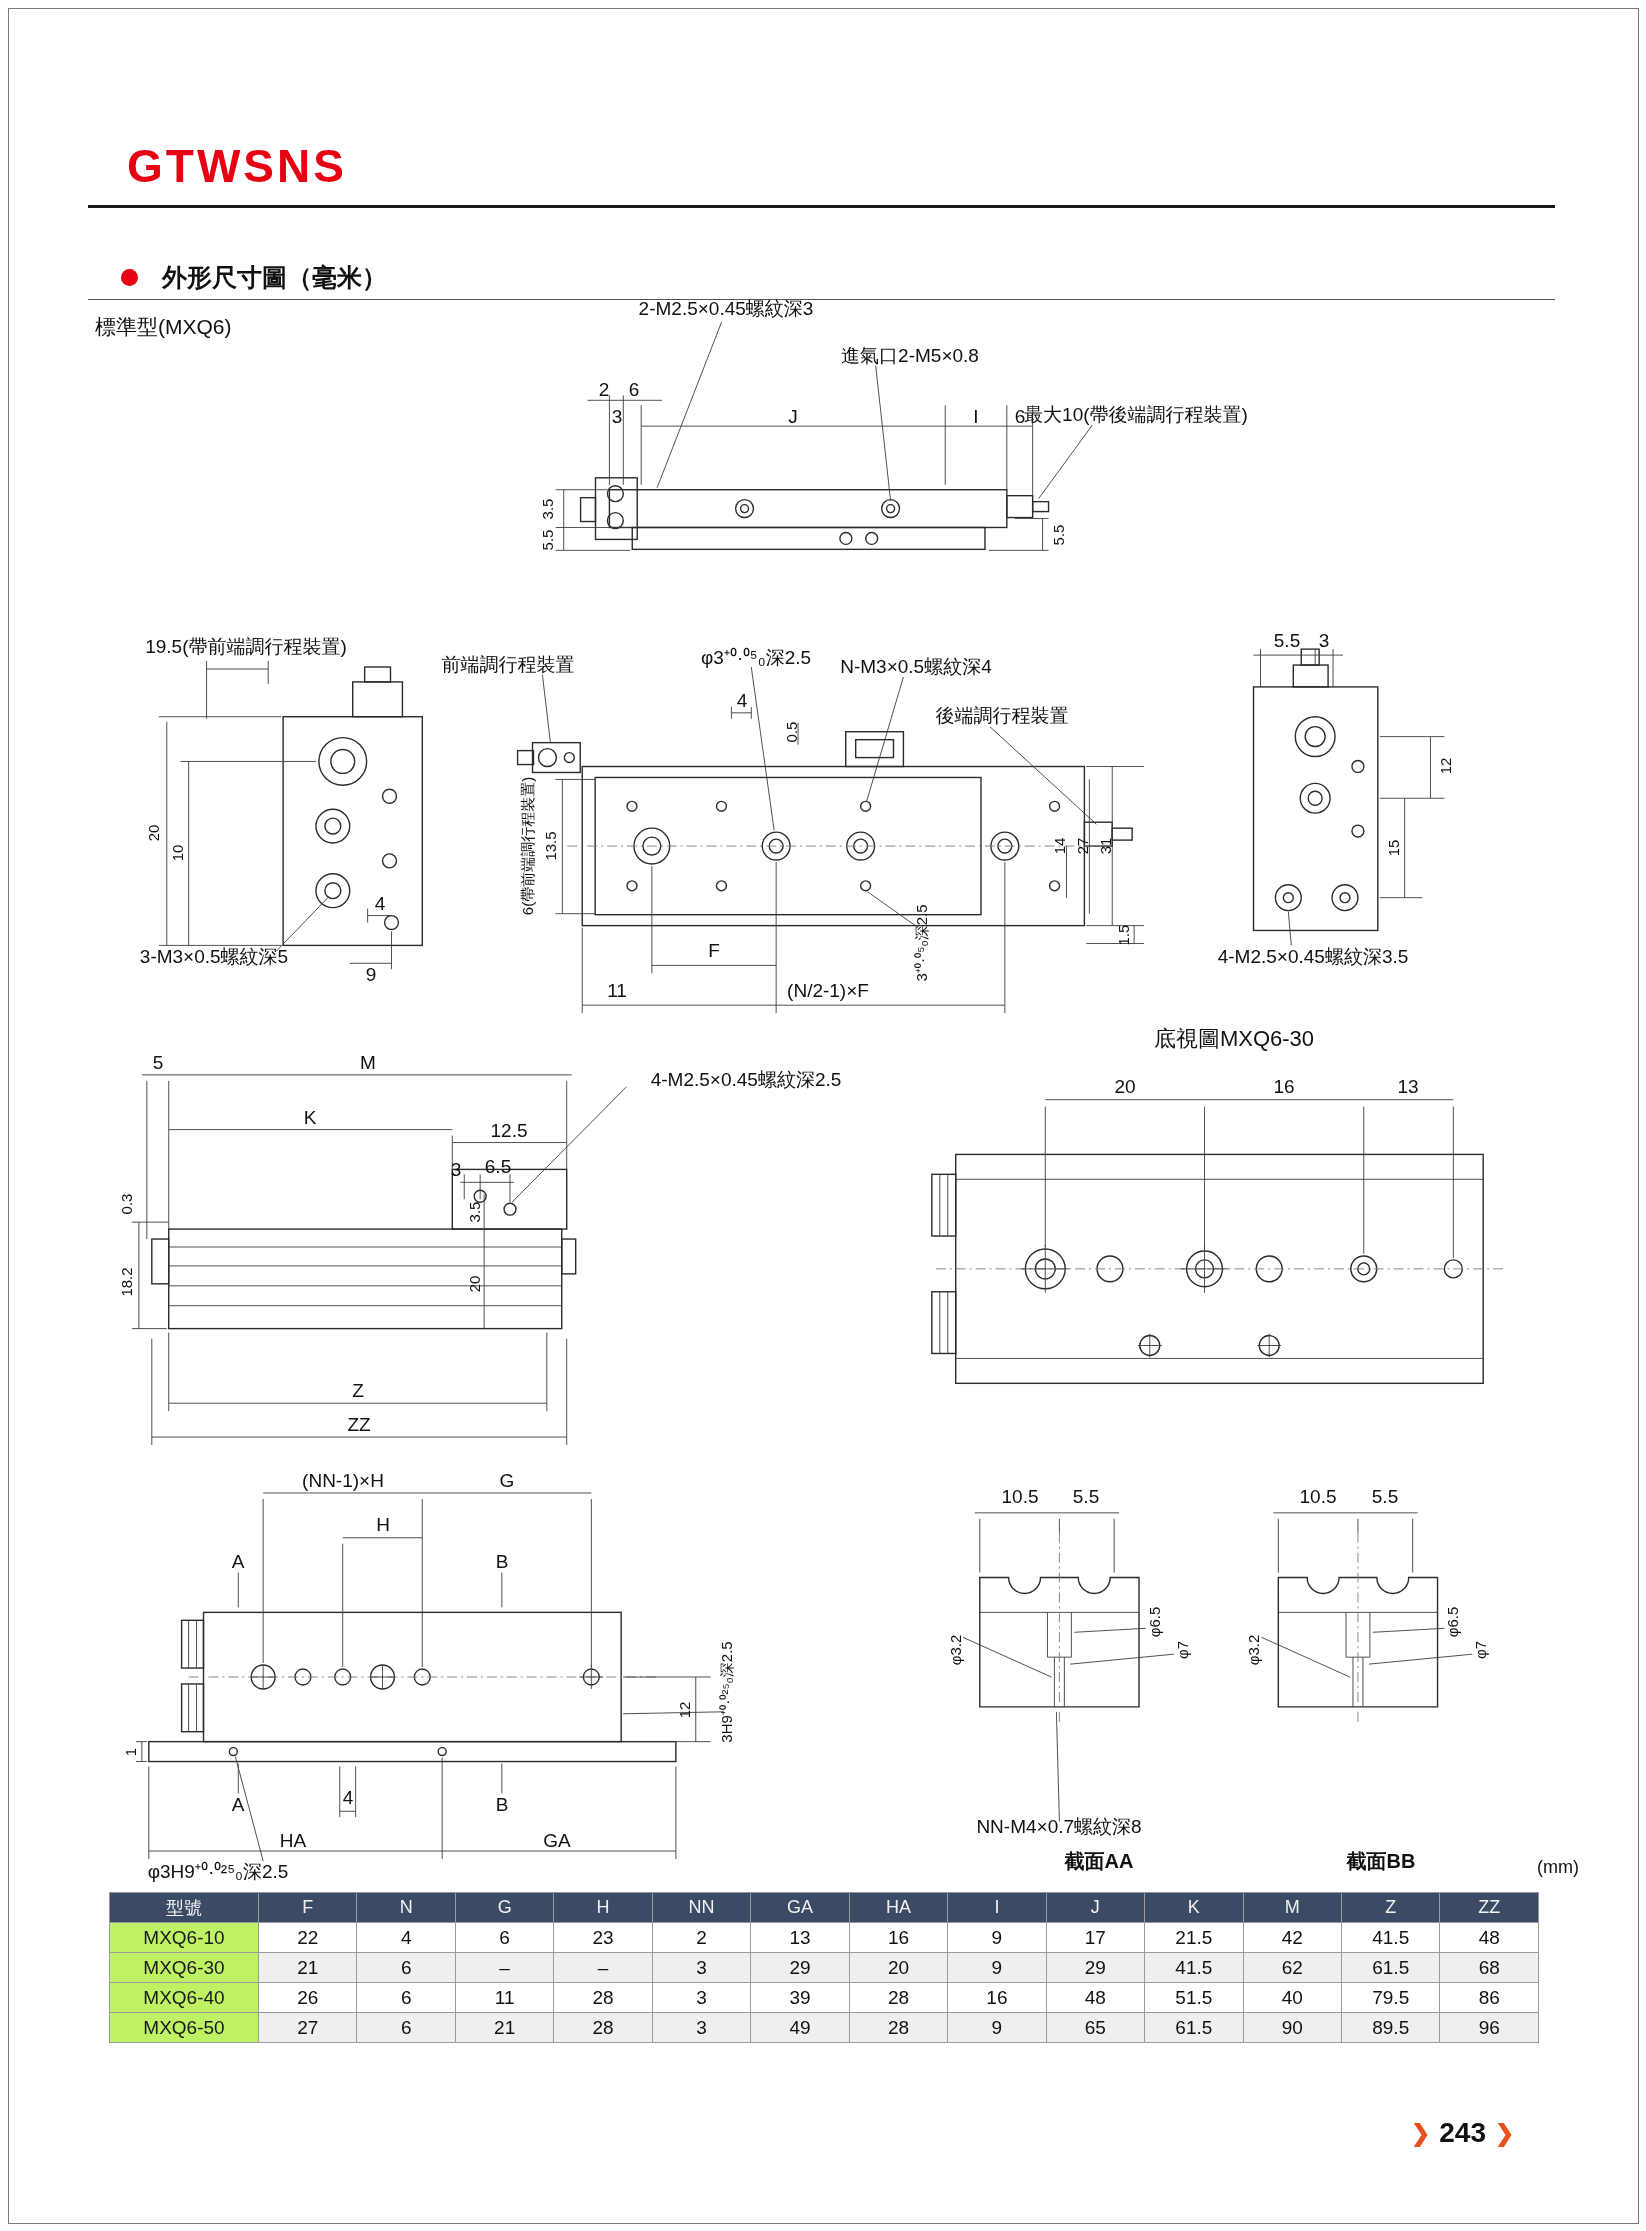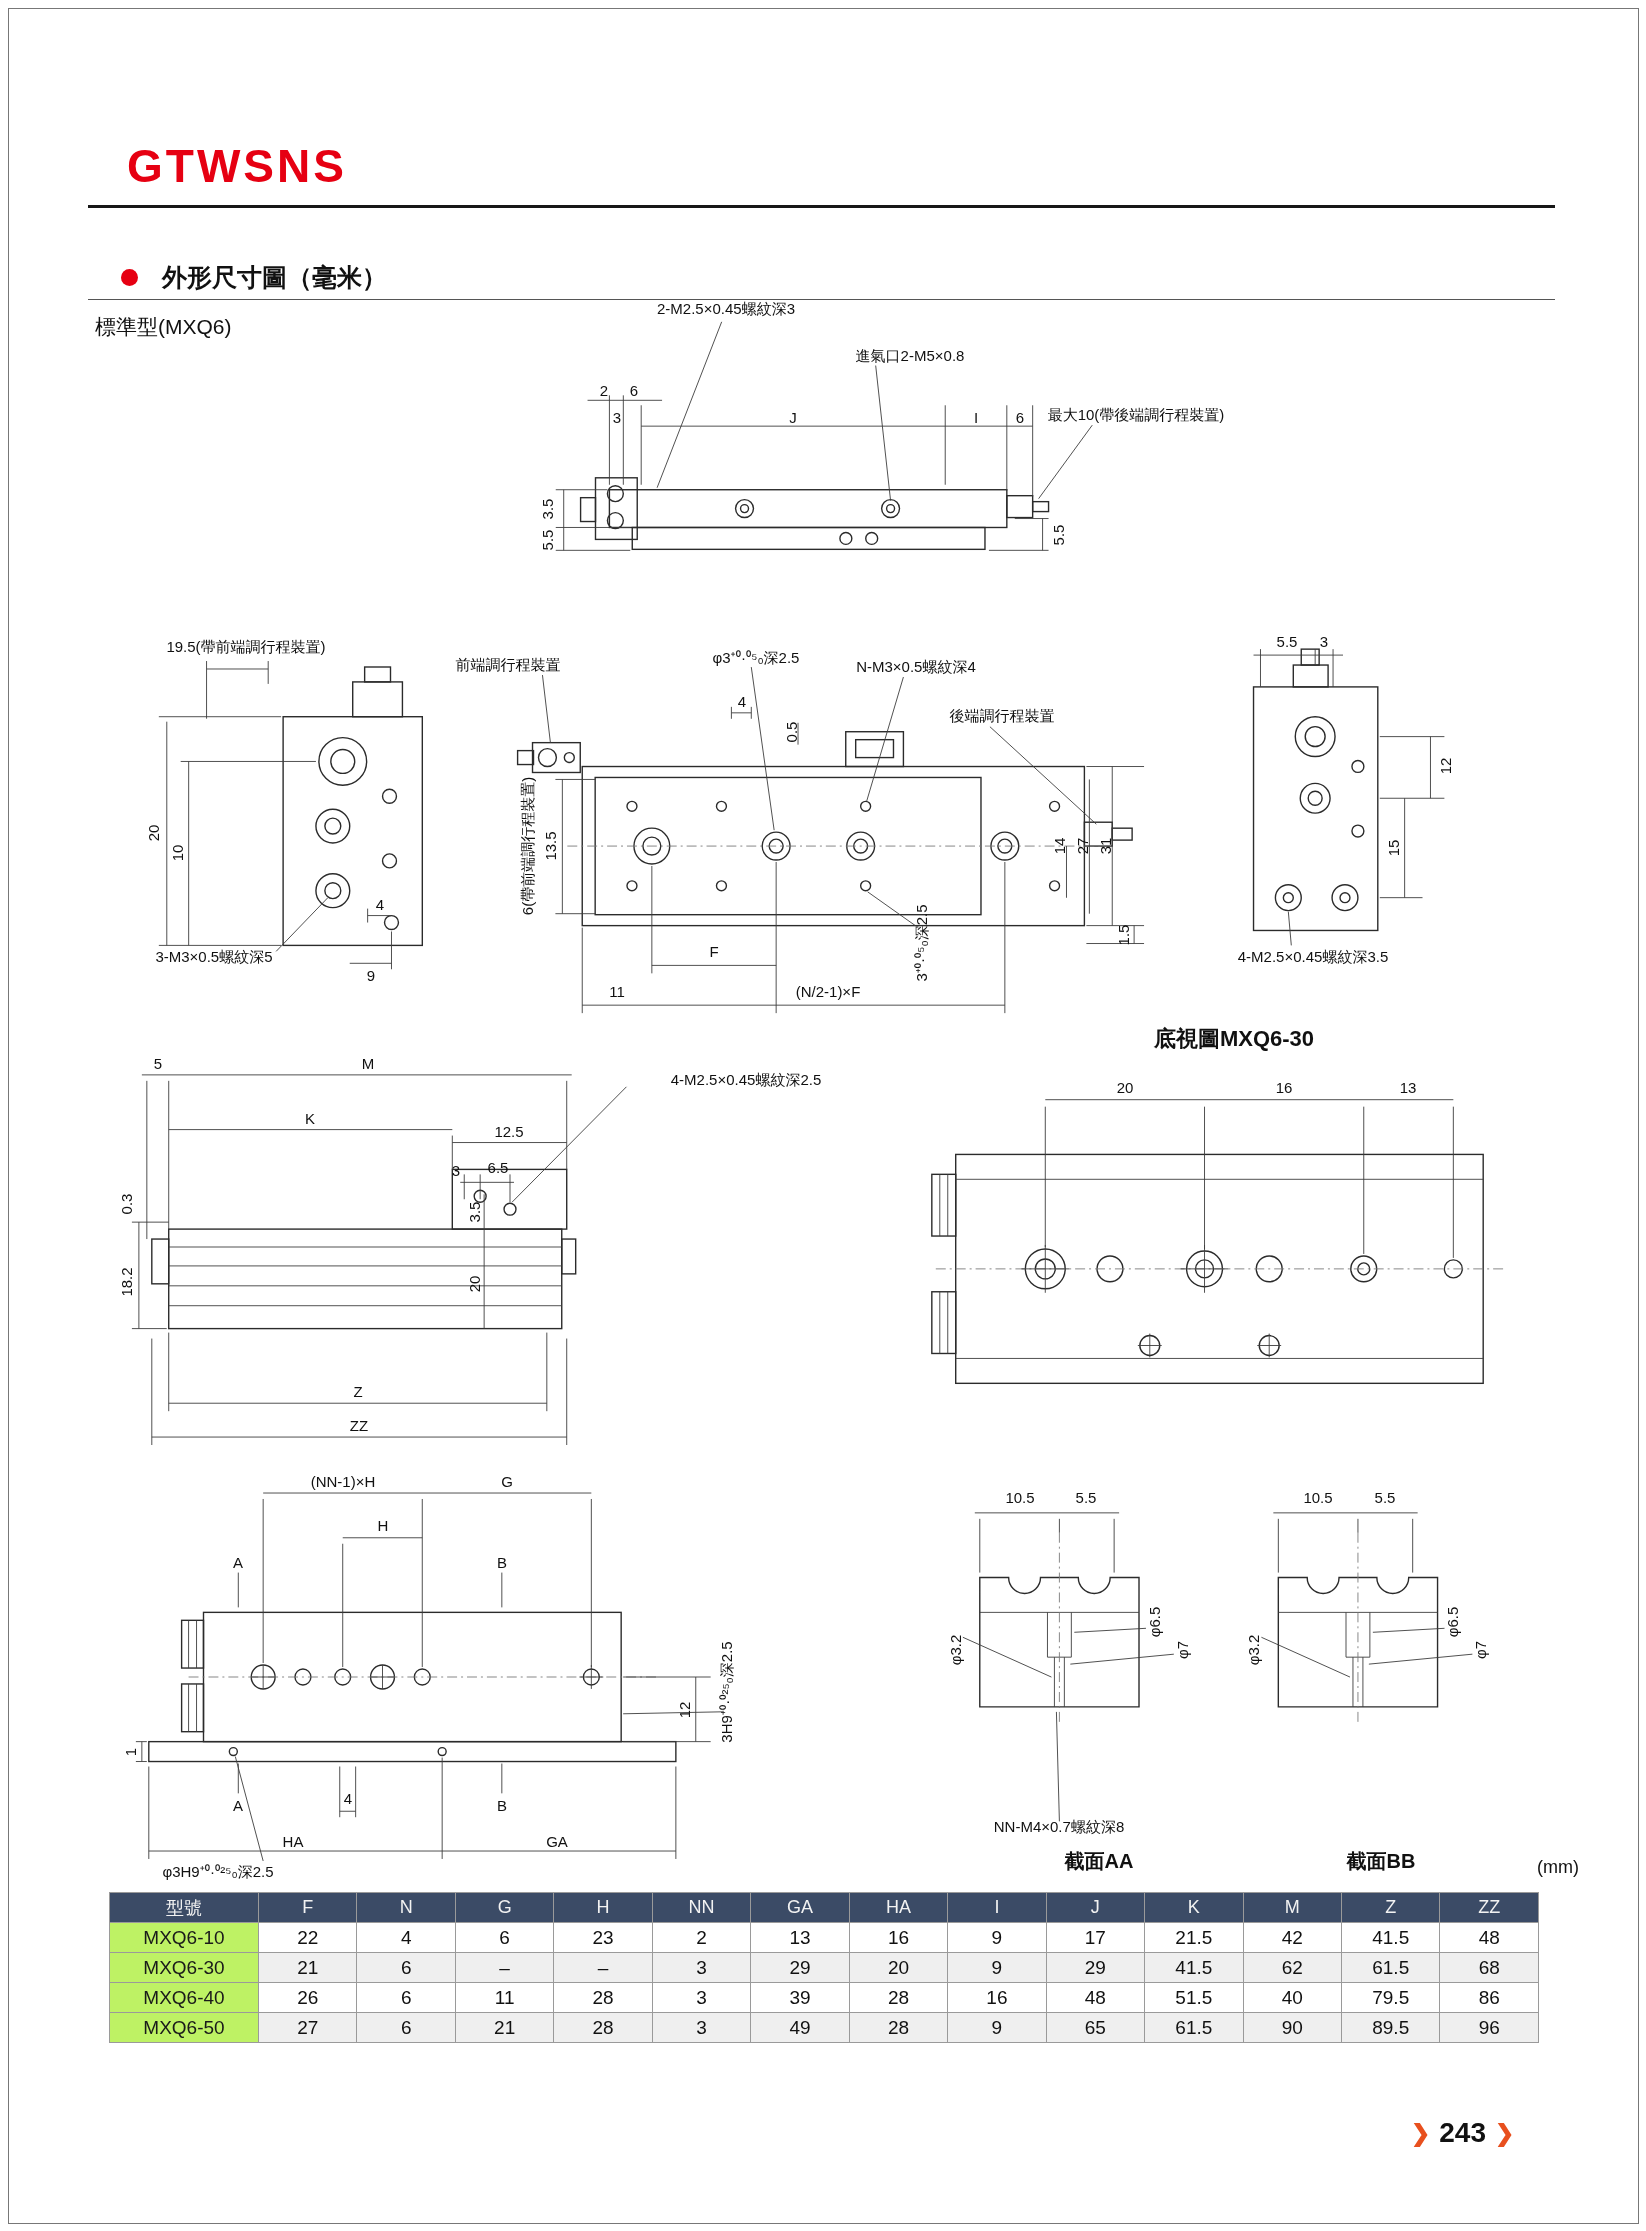--- a/index.html
+++ b/index.html
@@ -13,23 +13,23 @@
   .section-row{position:absolute;left:121px;top:261px;display:flex;align-items:center;gap:24px}
   .red-dot{width:17px;height:17px;border-radius:50%;background:#e60012}
   .section-title{font-size:25px;font-weight:bold}
   .section-rule{position:absolute;left:88px;right:92px;top:299px;height:1px;background:#555}
   .model-label{position:absolute;left:95px;top:313px;font-size:21px}
   .drawing{position:absolute}
   .drawing svg{position:absolute;left:0;top:0}
   .ln{fill:none;stroke:#2b2b2b;stroke-width:1.4}
   .thin{fill:none;stroke:#3c3c3c;stroke-width:0.9}
   .cl{fill:none;stroke:#7a7a7a;stroke-width:0.9;stroke-dasharray:10 4 2 4}
-  .dim{position:absolute;font-size:15px;white-space:nowrap;transform:translate(-50%,-50%);color:#111}
+  .dim{position:absolute;font-size:19px;white-space:nowrap;transform:translate(-50%,-50%);color:#111}
   .vdim{position:absolute;font-size:15px;white-space:nowrap;transform:translate(-50%,-50%) rotate(-90deg);color:#111}
-  .dtitle{position:absolute;font-size:22px;font-weight:bold;white-space:nowrap;transform:translate(-50%,-50%)}
+  .dtitle{position:absolute;font-size:22px;font-weight:normal;white-space:nowrap;transform:translate(-50%,-50%)}
   .caption{position:absolute;font-size:20px;font-weight:bold;white-space:nowrap;transform:translate(-50%,-50%)}
   .units{position:absolute;left:1537px;top:1857px;font-size:18px}
   .spec-table{position:absolute;left:109px;top:1892px;width:1430px;border-collapse:collapse;table-layout:fixed;font-size:19px;text-align:center}
   .spec-table th,.spec-table td{border:1px solid #9a9a9a;height:30px;padding:1px 2px;font-weight:normal}
   .spec-table thead th{background:#3b4b66;color:#f2f2f2;font-size:18px}
   .spec-table tbody th{background:#bef264;color:#1a1a1a}
   .spec-table tbody td{background:#ffffff}
   .spec-table tbody tr:nth-child(even) td{background:#efefef}
   .footer{position:absolute;left:1411px;top:2117px;display:flex;align-items:center;gap:9px;font-size:28px;font-weight:bold}
   .footer .arrow{color:#e8501e;font-size:23px;font-weight:bold}

